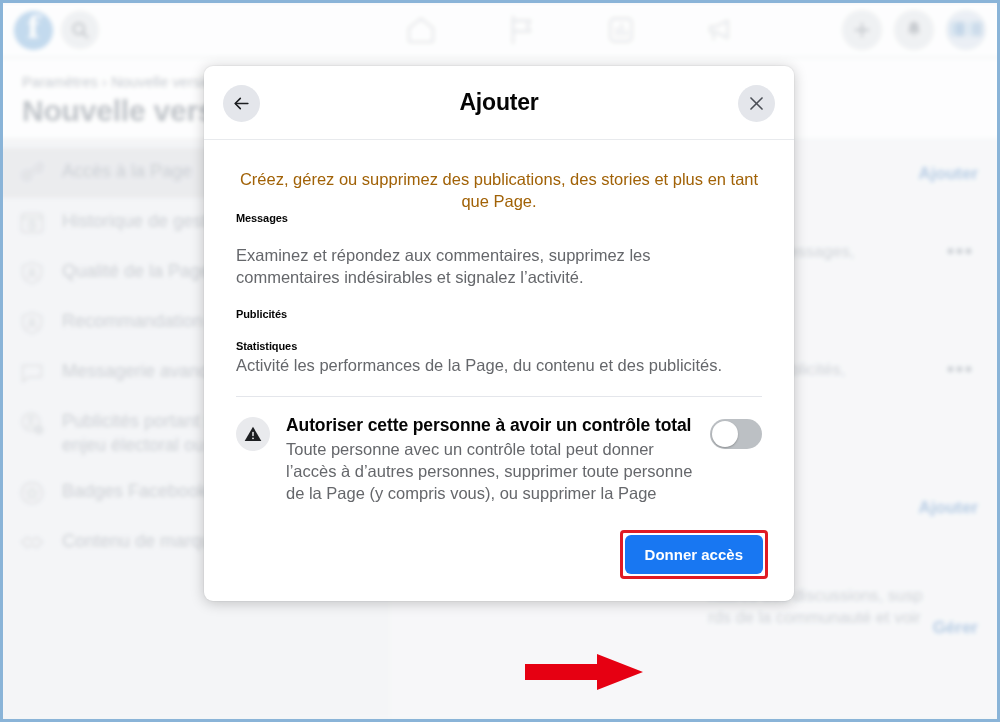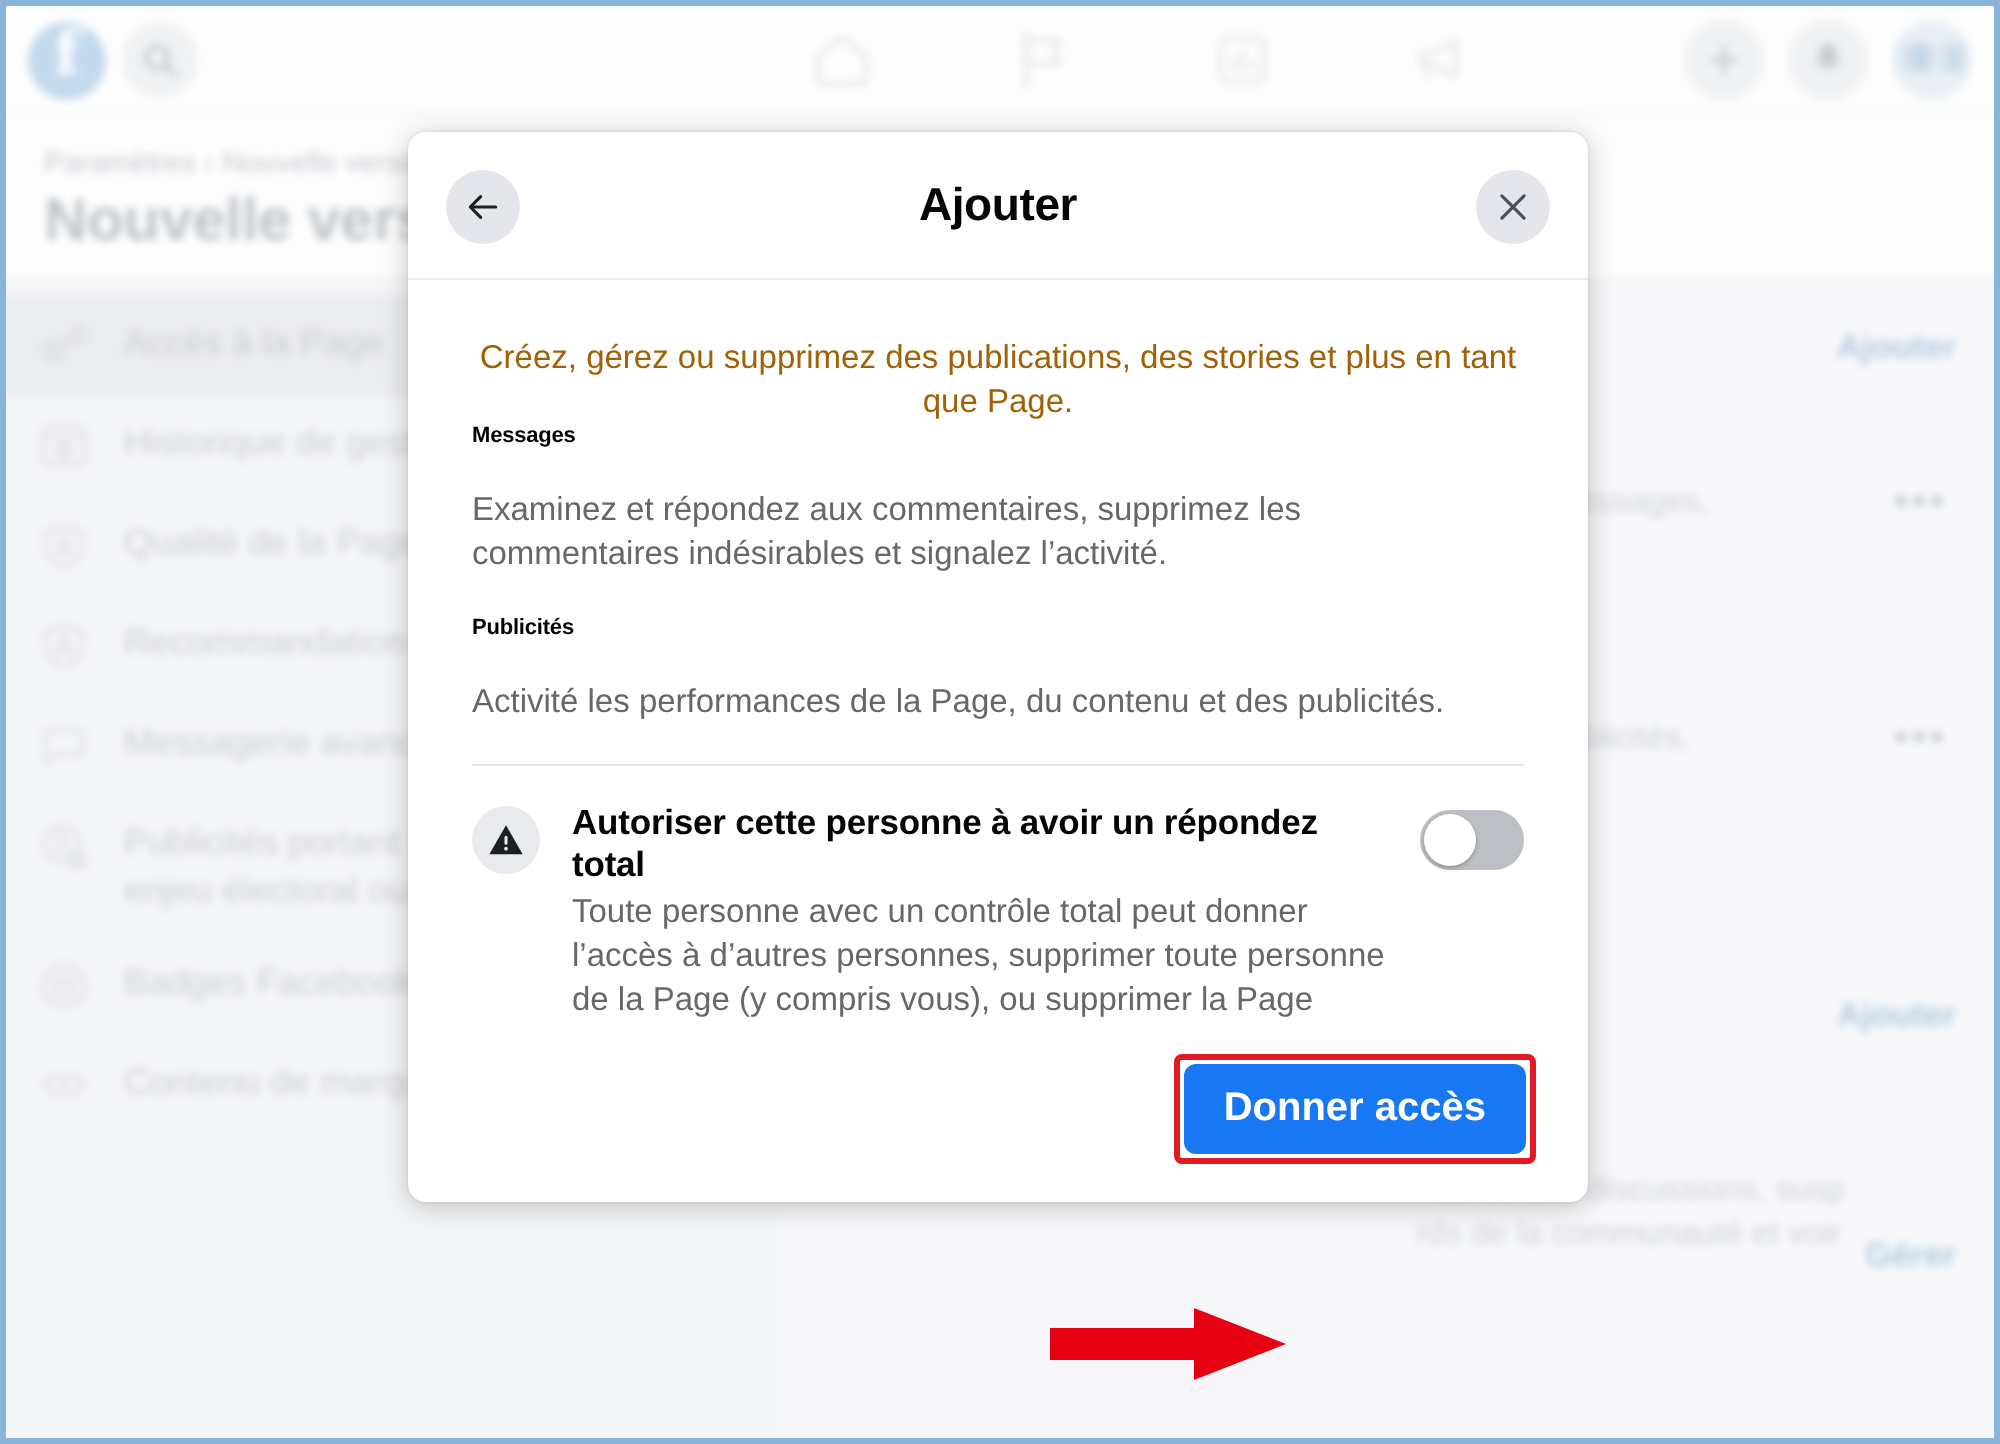--- a/index.html
+++ b/index.html
@@ -344,21 +344,21 @@
   .modal-footer {
     flex: 0 0 86px;
     display: flex;
     align-items: center;
     justify-content: flex-end;
     padding: 0 26px 8px 26px;
   }
   .primary-btn {
     background: #1877f2;
     color: #ffffff;
-    font-size: 20px;
+    font-size: 15px;
     font-weight: bold;
     border: none;
     border-radius: 6px;
     padding: 11px 20px;
     cursor: pointer;
     font-family: "Liberation Sans", sans-serif;
   }
   .btn-highlight {
     border: 3px solid #e01b24;
     border-radius: 4px;
@@ -554,35 +554,36 @@
 
       <div class="perm">
         <div class="perm-desc">Examinez et répondez aux commentaires, supprimez les commentaires indésirables et signalez l’activité.</div>
       </div>
 
       <div class="perm">
         <div class="perm-title">Publicités</div>
       </div>
 
       <div class="perm">
+        <div class="perm-title">Statistiques</div>
         <div class="perm-desc">Activité les performances de la Page, du contenu et des publicités.</div>
       </div>
 
       <div class="divider"></div>
 
       <div class="full-control">
         <div class="warn-circle">
           <svg width="20" height="20" viewBox="0 0 24 24" fill="#1c1e21">
             <path d="M12 3.2 22 20.5H2z"></path>
             <rect x="11.1" y="9.4" width="1.8" height="5.4" rx=".9" fill="#e9eaed"></rect>
             <circle cx="12" cy="17.2" r="1.1" fill="#e9eaed"></circle>
           </svg>
         </div>
         <div class="fc-text">
-          <div class="fc-title">Autoriser cette personne à avoir un répondez total</div>
+          <div class="fc-title">Autoriser cette personne à avoir un contrôle total</div>
           <div class="fc-desc">Toute personne avec un contrôle total peut donner l’accès à d’autres personnes, supprimer toute personne de la Page (y compris vous), ou supprimer la Page</div>
         </div>
         <div class="toggle">
           <div class="knob"></div>
         </div>
       </div>
     </div>
 
     <div class="modal-footer">
       <span class="btn-highlight">

